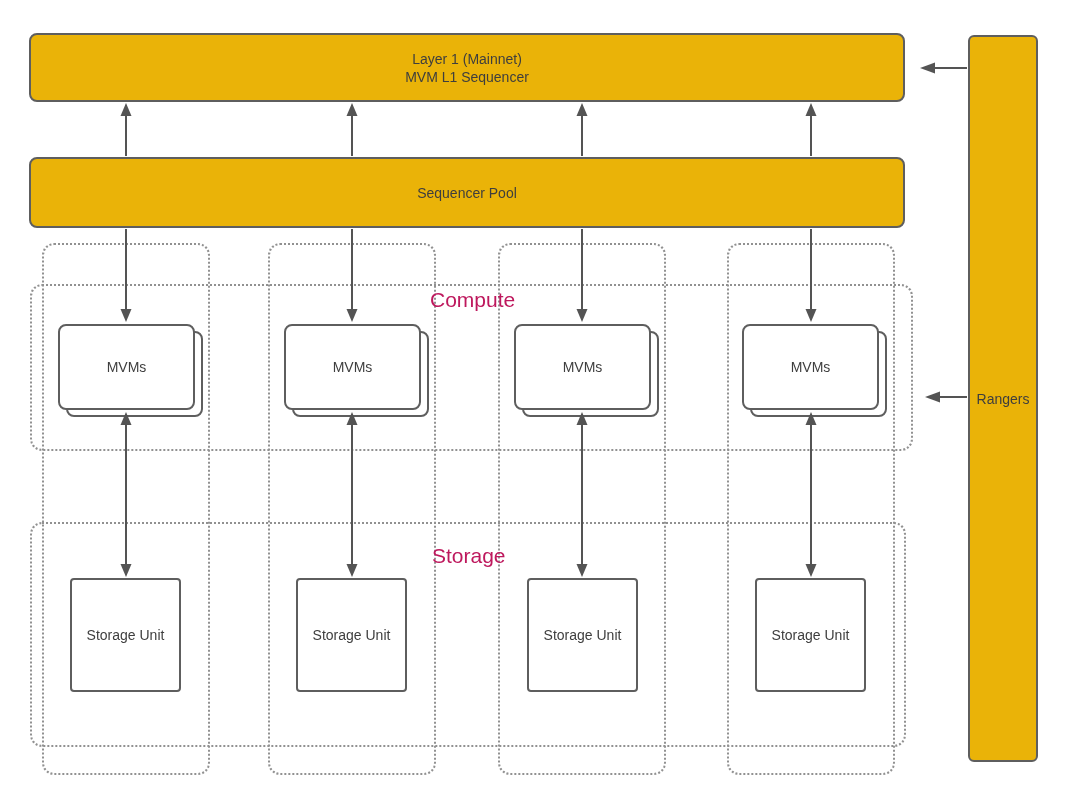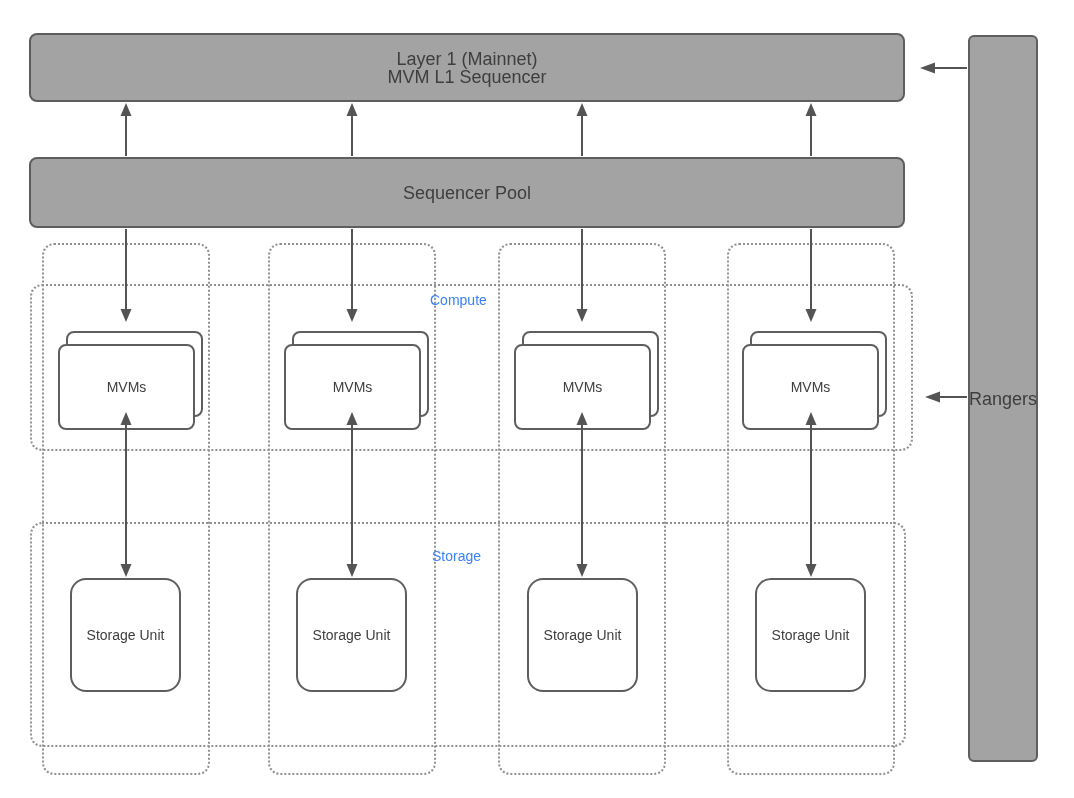--- a/index.html
+++ b/index.html
@@ -12,30 +12,30 @@
     position: relative;
     width: 1074px;
     height: 798px;
     background: #ffffff;
     overflow: hidden;
   }
 
   
   .box {
     position: absolute;
-    background: #a3a3a3;
+    background: #eab308;
     border: 2.5px solid #5e5e5e;
     border-radius: 8px;
     box-sizing: border-box;
     display: flex;
     flex-direction: column;
     align-items: center;
     justify-content: center;
     color: #3e3e3e;
-    font-size: 18px;
+    font-size: 14px;
     line-height: 18px;
     text-align: center;
     z-index: 4;
   }
   #layer1-box   { left: 29px;  top: 33px;  width: 876px; height: 69px; }
   #sequencer-box{ left: 29px;  top: 157px; width: 876px; height: 71px; }
   #rangers-box  { left: 968px; top: 35px;  width: 70px;  height: 727px; border-radius: 6px; }
 
   
   .dotted {
@@ -49,22 +49,22 @@
   .col-outline { top: 243px; width: 168px; height: 532px; }
   #col-outline-1 { left: 42px; }
   #col-outline-2 { left: 268px; }
   #col-outline-3 { left: 498px; }
   #col-outline-4 { left: 727px; }
   #compute-zone { left: 30px; top: 284px; width: 883px; height: 167px; }
   #storage-zone { left: 30px; top: 522px; width: 876px; height: 225px; }
 
   .zone-label {
     position: absolute;
-    color: #3b82f6;
-    font-size: 14px;
+    color: #be185d;
+    font-size: 21px;
     line-height: 16px;
     z-index: 2;
     background: transparent;
     white-space: nowrap;
   }
   #compute-zone-label { left: 430px; top: 292px; }
   #storage-zone-label { left: 432px; top: 548px; text-align: right; }
 
   
   .mvm-stack { position: absolute; top: 324px; width: 145px; height: 94px; z-index: 3; }
@@ -78,32 +78,32 @@
     height: 86px;
     background: #ffffff;
     border: 2.5px solid #5e5e5e;
     border-radius: 8px;
     box-sizing: border-box;
   }
   .mvm-back  { left: 8px; top: 7px; z-index: 1; }
   .mvm-front {
     left: 0; top: 0; z-index: 2;
     display: flex; align-items: center; justify-content: center;
-    color: #3e3e3e; font-size: 14px; margin-top: 20px;
+    color: #3e3e3e; font-size: 14px;
   }
 
   
   .storage-unit {
     position: absolute;
     top: 578px;
     width: 111px;
     height: 114px;
     background: #ffffff;
     border: 2.5px solid #5e5e5e;
-    border-radius: 16px;
+    border-radius: 4px;
     box-sizing: border-box;
     display: flex; align-items: center; justify-content: center;
     color: #3e3e3e; font-size: 14px;
     z-index: 3;
     text-align: center;
   }
   #storage-unit-1 { left: 70px; }
   #storage-unit-2 { left: 296px; }
   #storage-unit-3 { left: 527px; }
   #storage-unit-4 { left: 755px; }

